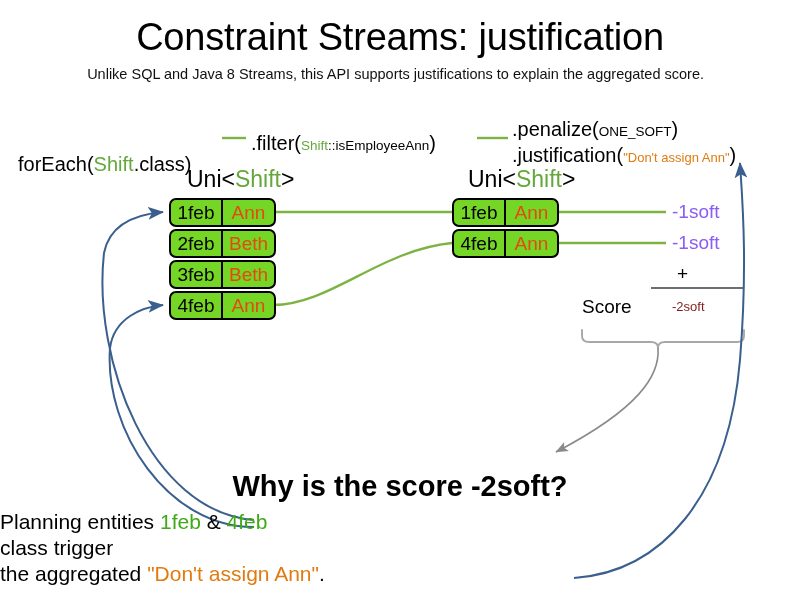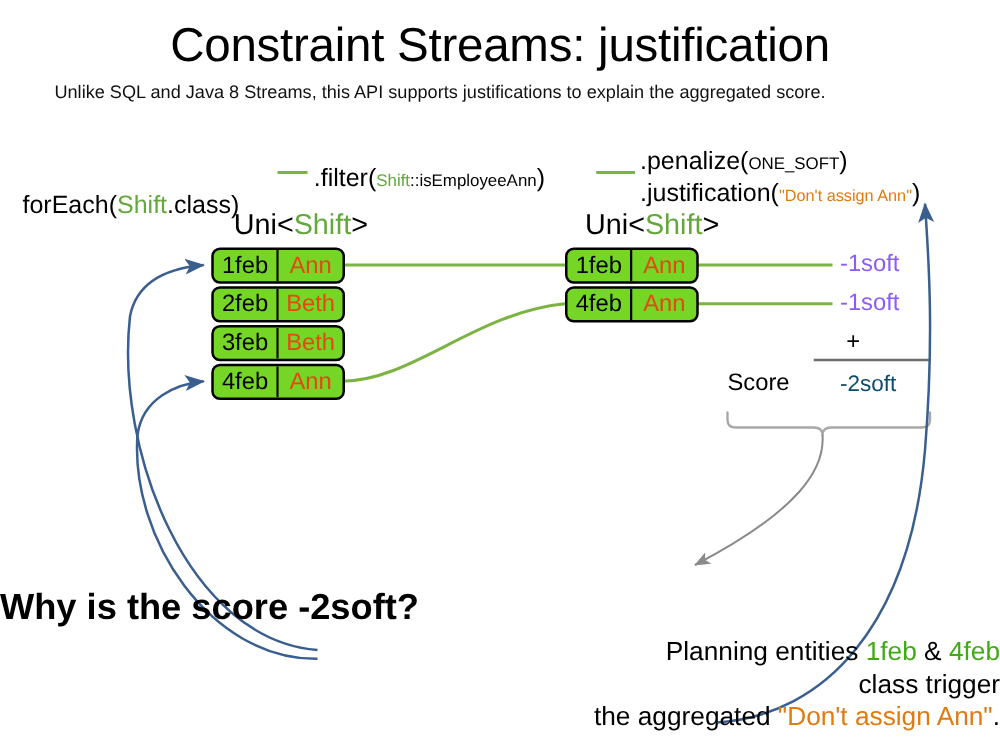--- a/index.html
+++ b/index.html
@@ -35,21 +35,21 @@
     text-align: center;
     font-size: 38px;
     line-height: 46px;
     letter-spacing: -0.2px;
     color: #000;
   }
   .subtitle {
     position: absolute;
     left: 0; top: 64px;
     width: 704px;
-    text-align: center;
+    text-align: right;
     font-size: 14.5px;
     line-height: 20px;
     color: #111;
   }
 
   
   .code {
     position: absolute;
     font-size: 20px;
     line-height: 24px;
@@ -130,41 +130,42 @@
   }
   .score-label {
     position: absolute;
     font-size: 19px;
     line-height: 22px;
     color: #000;
     white-space: nowrap;
   }
   .score-total {
     position: absolute;
-    font-size: 18px;
-    line-height: 22px;
-    color: #0c4a6e;
+    font-size: 13px;
+    line-height: 22px;
+    color: #7f1d1d;
     white-space: nowrap;
   }
 
   
   .why {
     position: absolute;
     left: 0; top: 469px;
     width: 800px;
+    text-align: center;
     font-size: 29px;
     font-weight: bold;
     line-height: 34px;
     color: #000;
   }
   .explain {
     position: absolute;
     left: 0; top: 509px;
     width: 800px;
-    text-align: right;
+    text-align: left;
     font-size: 21px;
     line-height: 26px;
     color: #000;
   }
   .explain .g { color: #3faa16; }
   .explain .o { color: #e07b10; }
 </style>
 </head>
 <body>
 

